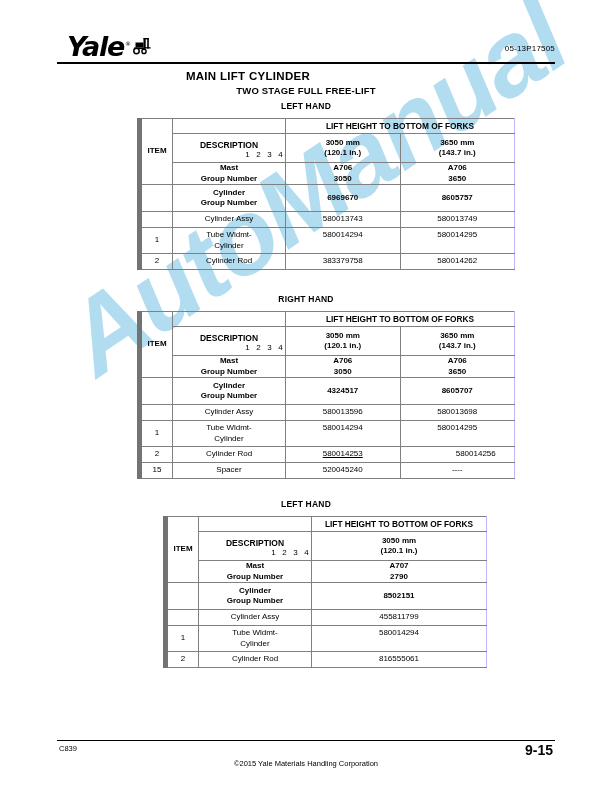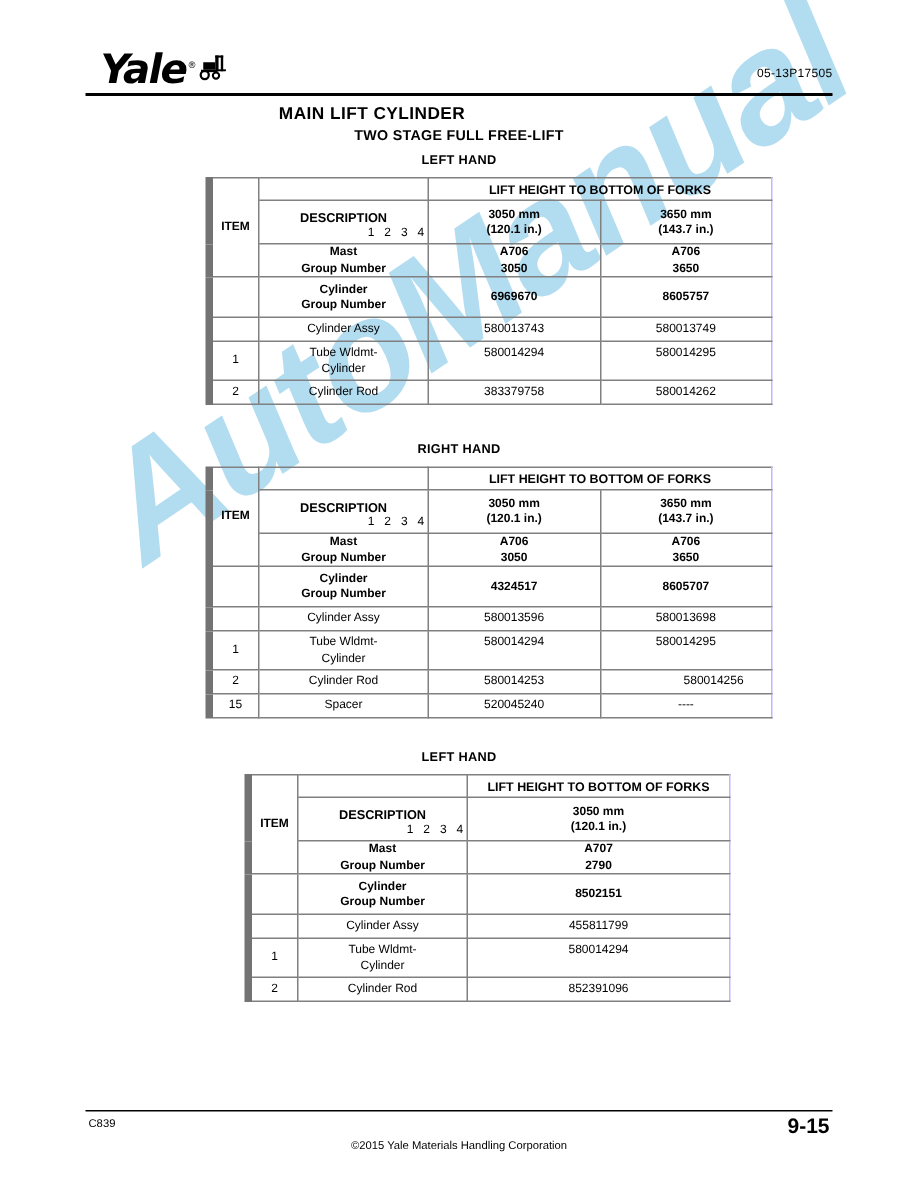--- a/index.html
+++ b/index.html
@@ -391,21 +391,21 @@
           <td style="padding: 2px 0px;">
             <div>Tube Wldmt-</div>
             <div>Cylinder</div>
           </td>
           <td style="vertical-align: top; padding-top: 2px;">580014294</td>
           <td class="outer-r" style="vertical-align: top; padding-top: 2px;">580014295</td>
         </tr>
         <tr>
           <td class="outer-l" style="height: 15px;">2</td>
           <td>Cylinder Rod</td>
-          <td style="vertical-align: middle;">580014253</td>
+          <td style="vertical-align: middle; text-decoration: underline;">580014253</td>
           <td class="outer-r" style="vertical-align: middle; padding-left: 37px;">580014256</td>
         </tr>
         <tr>
           <td class="outer-l" style="height: 15px;">15</td>
           <td>Spacer</td>
           <td style="vertical-align: middle;">520045240</td>
           <td class="outer-r" style="vertical-align: middle;">----</td>
         </tr>
       </tbody>
     </table>
@@ -453,21 +453,21 @@
           <td class="outer-l" style="height: 22px;">1</td>
           <td style="padding: 2px 0px;">
             <div>Tube Wldmt-</div>
             <div>Cylinder</div>
           </td>
           <td class="outer-r" style="vertical-align: top; padding-top: 2px;">580014294</td>
         </tr>
         <tr>
           <td class="outer-l" style="height: 15px;">2</td>
           <td>Cylinder Rod</td>
-          <td class="outer-r" style="vertical-align: middle;">852391096</td>
+          <td class="outer-r" style="vertical-align: middle;">816555061</td>
         </tr>
       </tbody>
     </table>
 
   <div class="footer-rule"></div>
   <div class="footer">
     <div class="footer-left">C839</div>
     <div class="footer-center">©2015 Yale Materials Handling Corporation</div>
     <div class="footer-right">9-15</div>
   </div>

